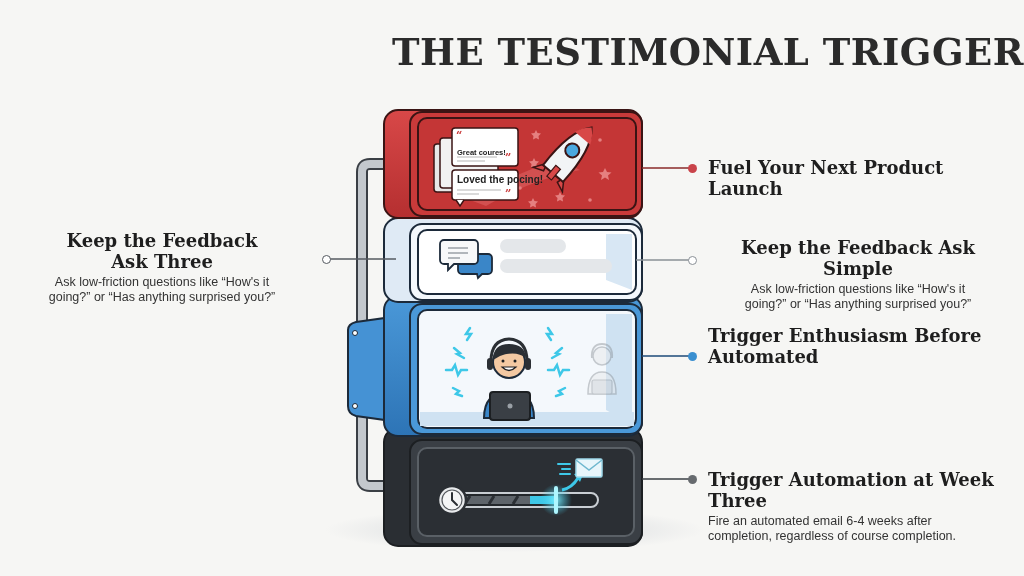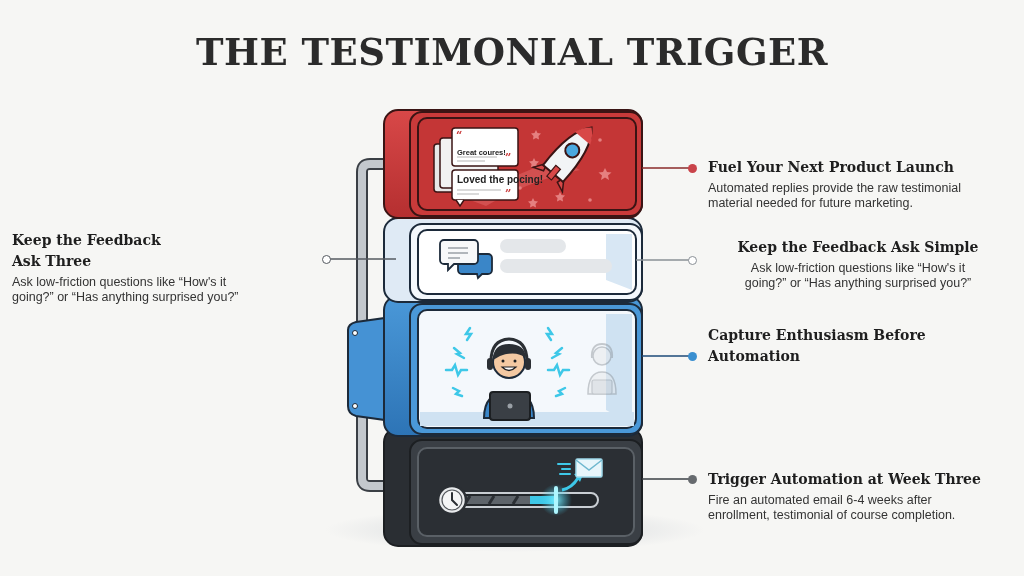--- a/index.html
+++ b/index.html
@@ -5,34 +5,34 @@
     html, body { margin: 0; padding: 0; }
     body {
       width: 1024px; height: 576px; overflow: hidden;
       background: #f6f6f4;
       font-family: "Liberation Sans", sans-serif;
       position: relative;
       color: #222;
     }
     .title {
       position: absolute; left: 0; top: 30px; width: 1024px;
-      text-align: center;
+      text-align: right;
       font-family: "DejaVu Serif", serif;
       font-weight: bold; font-size: 37px; letter-spacing: 0.5px;
       color: #2b2b2b;
     }
     .callout { position: absolute; }
     .callout h3 {
       margin: 0; font-family: "DejaVu Serif", serif; font-weight: bold;
-      font-size: 14px; line-height: 21px; color: #1e1e1e;
+      font-size: 18px; line-height: 21px; color: #1e1e1e;
     }
     .callout p {
       margin: 3px 0 0 0; font-size: 12.5px; line-height: 15px; color: #333;
     }
-    .callout.left { text-align: left; }
+    .callout.left { text-align: center; }
     .dot {
       position: absolute; width: 9px; height: 9px; border-radius: 50%;
       box-sizing: border-box;
     }
     .stack { position: absolute; left: 0; top: 0; }
   </style>
 </head>
 <body>
 
 <div class="title">THE TESTIMONIAL TRIGGER</div>
@@ -218,40 +218,36 @@
     <span>Ask Three</span>
   </h3>
   <p>
     <span>Ask low-friction questions like “How's it</span><br>
     <span>going?” or “Has anything surprised you?”</span>
   </p>
 </div>
 
 <div class="callout" style="left:708px;top:157px;width:300px;">
   <h3>Fuel Your Next Product Launch</h3>
-  <p>
-    <span>Automated replies provide the raw testimonial</span><br>
-    <span>material needed for future marketing.</span>
-  </p>
 </div>
 
 <div class="callout" style="left:708px;top:237px;width:300px;text-align:center;">
   <h3>Keep the Feedback Ask Simple</h3>
   <p>
     <span>Ask low-friction questions like “How's it</span><br>
     <span>going?” or “Has anything surprised you?”</span>
   </p>
 </div>
 
 <div class="callout" style="left:708px;top:325px;width:300px;">
   <h3>
-    <span>Capture Enthusiasm Before</span><br>
-    <span>Automation</span>
+    <span>Trigger Enthusiasm Before</span><br>
+    <span>Automated</span>
   </h3>
 </div>
 
 <div class="callout" style="left:708px;top:469px;width:310px;">
   <h3>Trigger Automation at Week Three</h3>
   <p>
     <span>Fire an automated email 6-4 weeks after</span><br>
-    <span>enrollment, testimonial of course completion.</span>
+    <span>completion, regardless of course completion.</span>
   </p>
 </div>
 
 </body></html>

